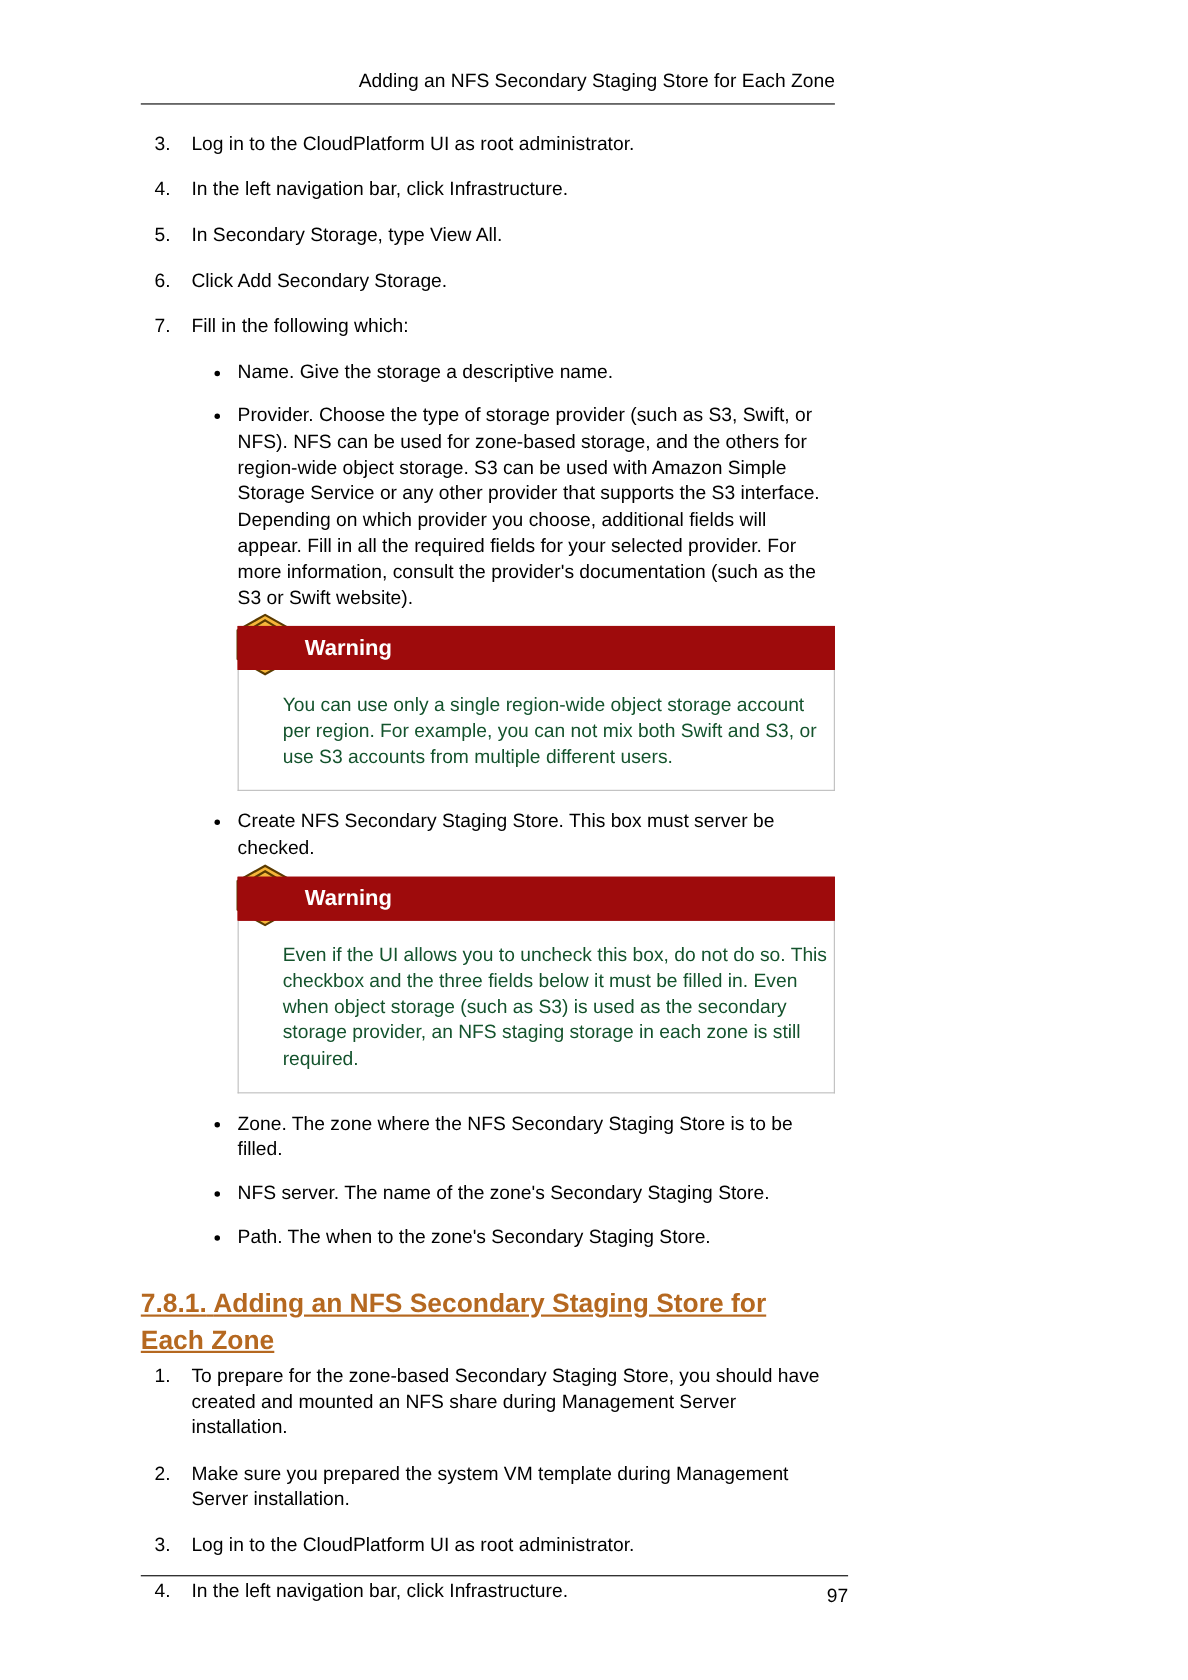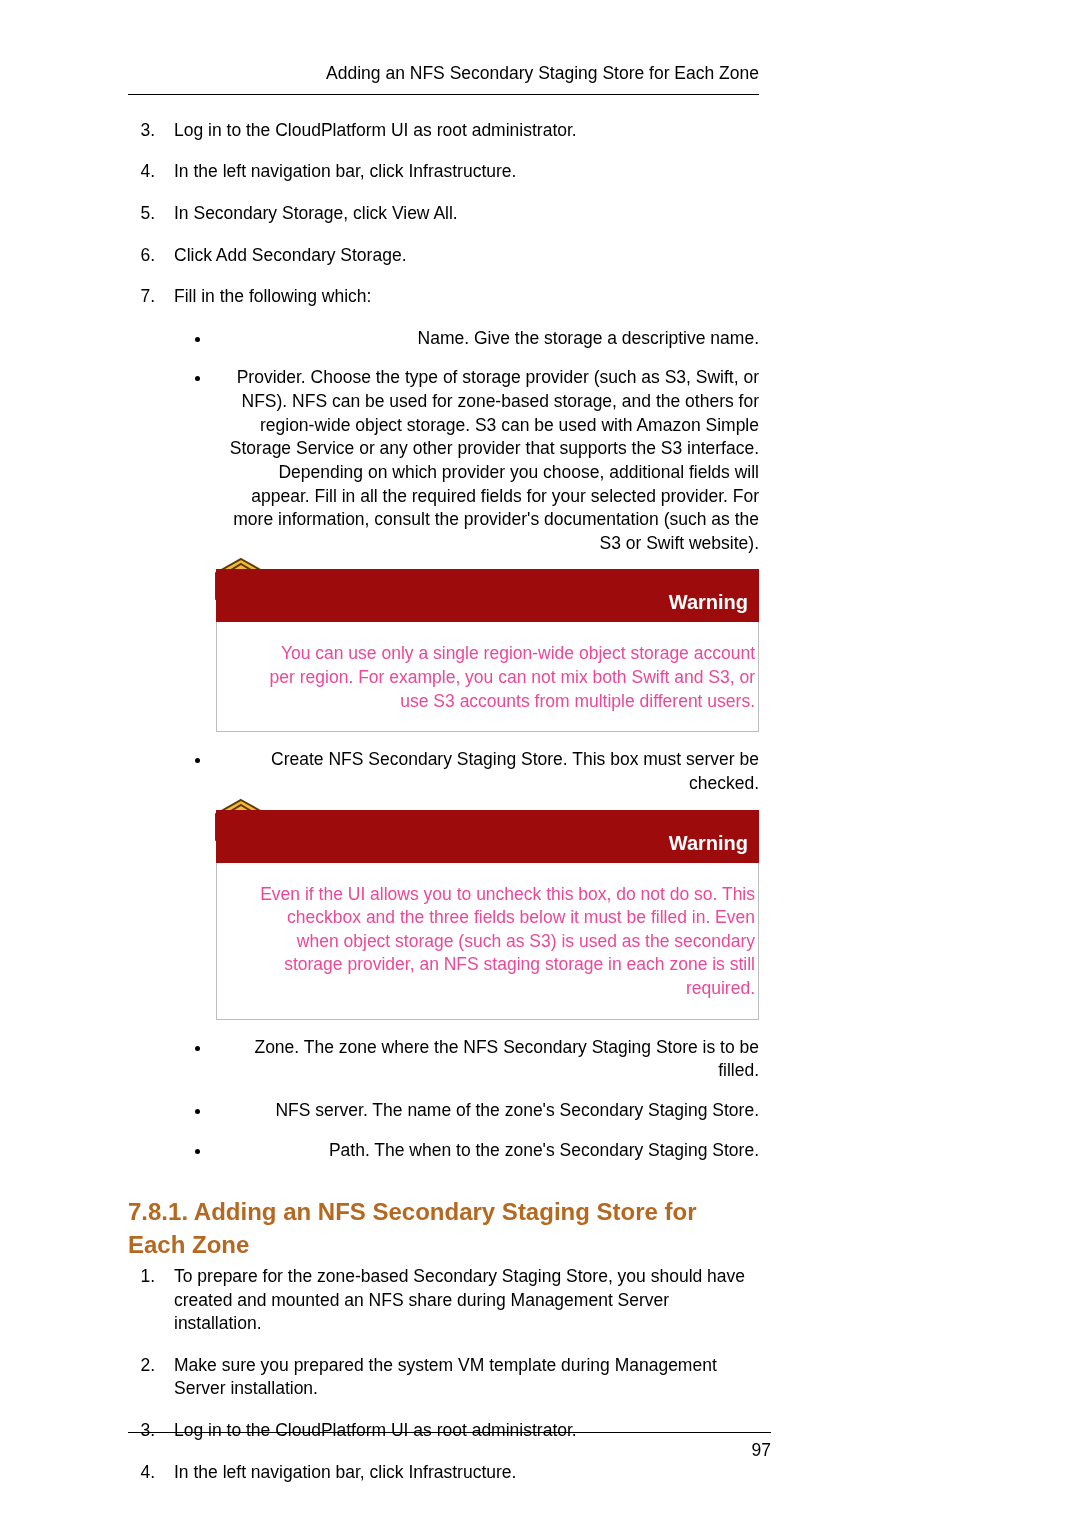--- a/index.html
+++ b/index.html
@@ -40,56 +40,57 @@
     margin: 0 0 18px 0;
     padding-left: 14px;
   }
   ol.sub { margin: 0; padding: 0 0 0 32px; }
   ol.sub > li { margin: 0 0 18px 0; padding-left: 14px; }
   ul.bullets {
     list-style: disc;
     margin: 18px 0 0 0;
     padding: 0 0 0 38px;
   }
-  ul.bullets > li { margin: 0 0 16px 0; padding-left: 4px; text-align: right; }
+  ul.bullets > li { margin: 0 0 16px 0; padding-left: 4px; }
 
   .admonition {
     margin: 14px 0 16px 0;
     position: relative;
   }
   .admonition-head {
     background: #9e0b0c;
     color: #fff;
     font-weight: bold;
     font-size: 20px;
-    padding: 18px 10px 5px 60px;
+    padding: 5px 10px 5px 60px;
     border: 1px solid #9e0b0c;
     border-top-width: 2px;
     position: relative;
   }
   .admonition-body {
     border: 1px solid #bdbdbd;
     border-top: none;
     background: #fff;
     padding: 20px 3px 18px 40px;
-    color: #ec4899;
+    color: #14532d;
   }
   .adm-icon {
     position: absolute;
     left: -4px;
     top: -12px;
     width: 58px;
     height: 58px;
   }
 
   h2.section {
     color: #b56820;
     font-size: 24px;
     font-weight: bold;
     margin: 34px 0 4px 0;
+    text-decoration: underline;
   }
   p.intro { margin: 2px 0 18px 0; }
 
   .footer {
     position: absolute;
     left: 128px;
     right: 116px;
     bottom: 64px;
   }
   .pageno {
@@ -102,21 +103,21 @@
 <body>
 
 <div class="page">
 
   <div class="running-head">Adding an NFS Secondary Staging Store for Each Zone</div>
   <hr class="rule">
 
   <ol class="main" start="3">
     <li>Log in to the CloudPlatform UI as root administrator.</li>
     <li>In the left navigation bar, click Infrastructure.</li>
-    <li>In Secondary Storage, click View All.</li>
+    <li>In Secondary Storage, type View All.</li>
     <li>Click Add Secondary Storage.</li>
     <li>
       <span>Fill in the following which:</span>
 
       <ul class="bullets">
         <li>Name. Give the storage a descriptive name.</li>
         <li>
           <span>Provider. Choose the type of storage provider (such as S3, Swift, or NFS). NFS can be used for zone-based storage, and the others for region-wide object storage. S3 can be used with Amazon Simple Storage Service or any other provider that supports the S3 interface. Depending on which provider you choose, additional fields will appear. Fill in all the required fields for your selected provider. For more information, consult the provider's documentation (such as the S3 or Swift website).</span>
 
           <div class="admonition">

